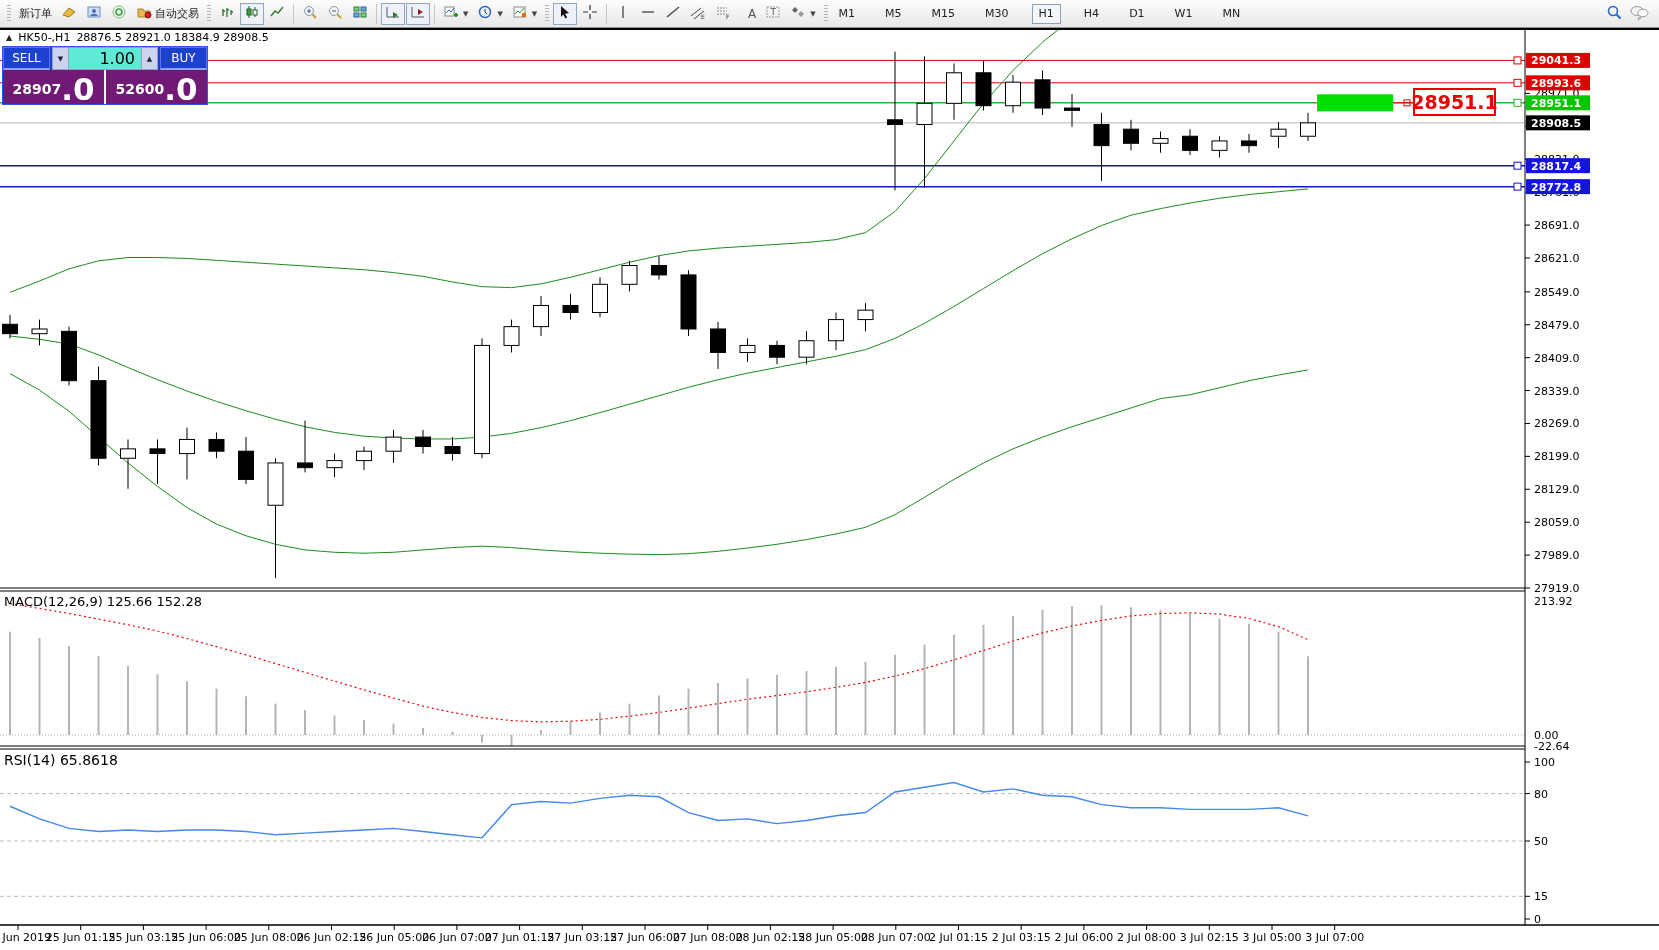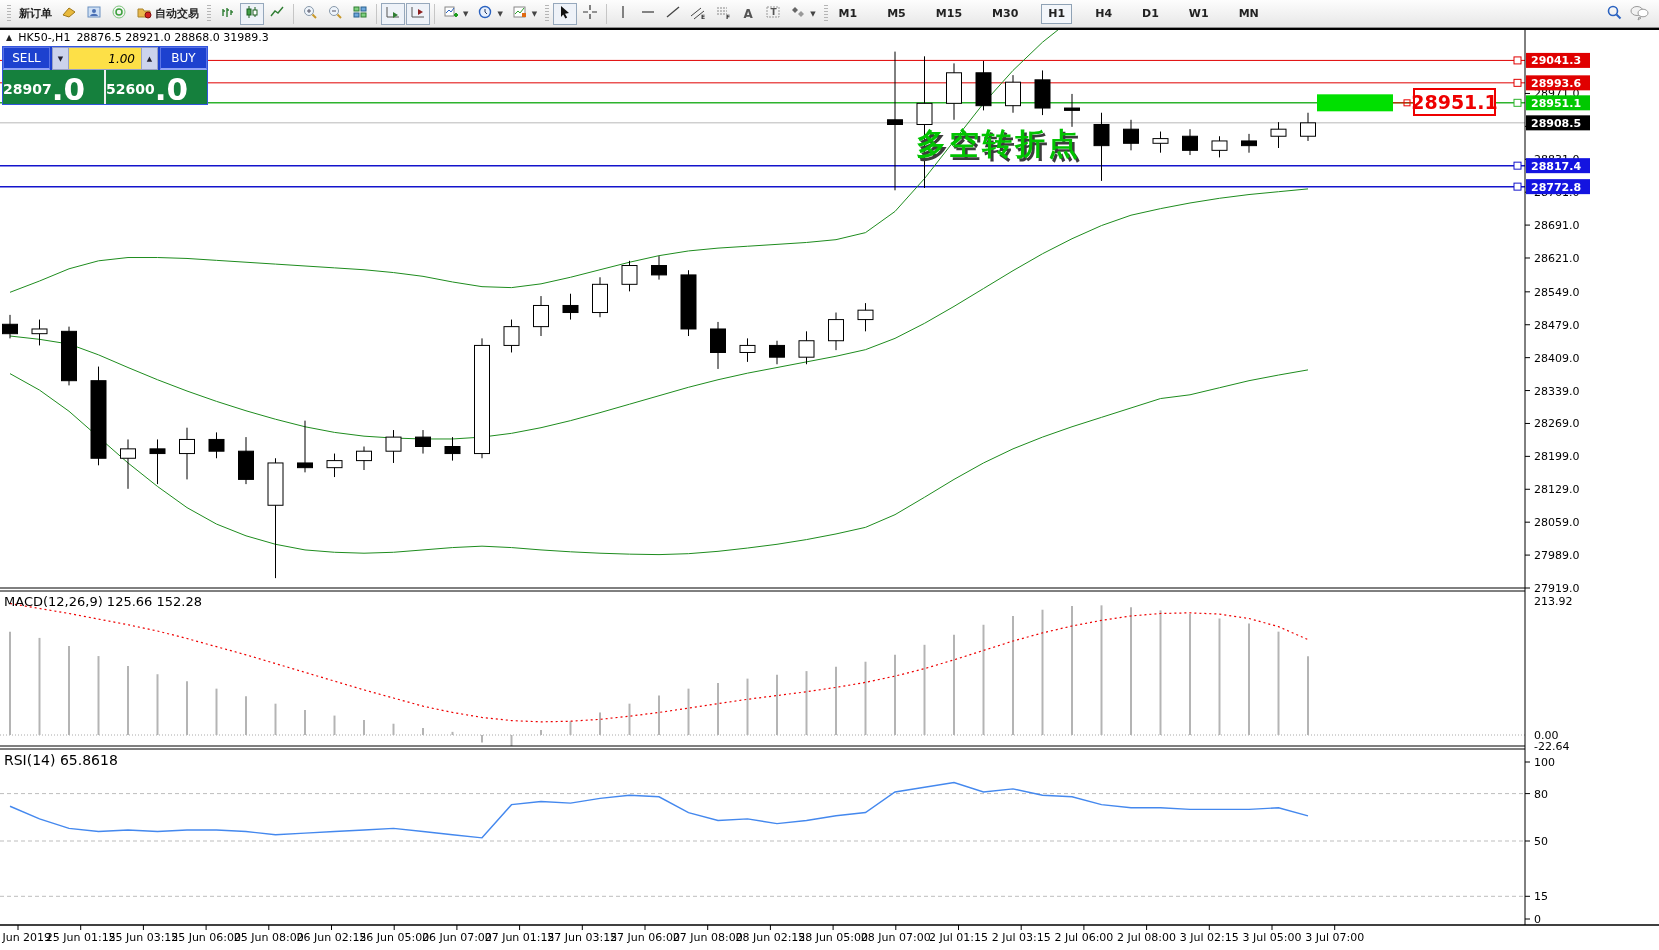--- a/index.html
+++ b/index.html
@@ -5,23 +5,23 @@
   html,body{margin:0;padding:0;background:#fff;}
   #app{position:relative;width:1659px;height:950px;overflow:hidden;background:#fff;
        font-family:"DejaVu Sans","Liberation Sans",sans-serif;font-size:11px;color:#000;}
   
   .toolbar{position:relative;z-index:6;height:27px;display:flex;align-items:center;
            padding:0 4px;gap:1px;background:linear-gradient(#fdfdfd,#e7e7e7);
            border-bottom:1px solid #8f8f8f;}
   .grip{width:4px;height:18px;margin:0 3px;
         background:repeating-linear-gradient(#b5b5b5 0 1px,transparent 1px 3px);}
   .sep{width:1px;height:20px;background:#c6c6c6;margin:0 3px;}
-  .tbtn{height:22px;min-width:24px;display:flex;align-items:center;justify-content:center;
+  .tbtn{height:22px;min-width:24px;display:flex;align-items:center;justify-content:flex-end;
         gap:3px;padding:0 3px;background:transparent;border:1px solid transparent;
-        font-size:11px;color:#222;box-sizing:border-box;font-weight:bold;}
+        font-size:11px;color:#222;box-sizing:border-box;}
   .tbtn.pressed{background:#eef2f8;border:1px solid #96a8bc;}
   .caret{font-size:7px;color:#444;margin-left:1px;}
   .tf{padding:0 6px;height:20px;min-width:26px;}
   .tf.active{border:1px solid #8fa2b5;background:#f3f6fa;}
   .tb-right{margin-left:auto;display:flex;align-items:center;gap:6px;padding-right:6px;}
   .glyph{font-size:12px;color:#555;}
   
   .overlay{position:absolute;z-index:3;}
   .symbol-line{left:6px;top:31px;font-size:11px;color:#000;display:flex;gap:6px;align-items:center;}
   .symbol-line .tri{font-size:8px;color:#222;}
@@ -34,26 +34,26 @@
                  display:flex;align-items:center;justify-content:center;z-index:4;}
   
   .trade-panel{left:2px;top:46px;width:206px;z-index:5;background:#1d41cf;
                border:1px solid #3355dd;box-sizing:border-box;}
   .tp-row1{display:flex;height:23px;align-items:stretch;}
   .pbtn{flex:0 0 47px;background:#1d41cf;border:1px solid #5a73e6;border-bottom:2px solid #8ea1f5;
         color:#fff;font-size:12px;display:flex;align-items:center;justify-content:center;box-sizing:border-box;}
   .vol-wrap{flex:1;display:flex;align-items:stretch;margin:0 2px;}
   .spin{flex:0 0 17px;background:#ccd3ec;border:1px solid #97a0c4;color:#223;
         display:flex;align-items:center;justify-content:center;font-size:7px;box-sizing:border-box;}
-  .vol-field{flex:1;background:#fde047;border:1px solid #97a0c4;border-left:none;border-right:none;
-             color:#000;font-size:12px;display:flex;align-items:center;justify-content:flex-end;
-             padding-right:6px;box-sizing:border-box;font-style:italic;}
+  .vol-field{flex:1;background:#5eead4;border:1px solid #97a0c4;border-left:none;border-right:none;
+             color:#000;font-size:16px;display:flex;align-items:center;justify-content:flex-end;
+             padding-right:6px;box-sizing:border-box;}
   .tp-row2{display:flex;gap:2px;background:#f0f0f0;height:34px;}
-  .price-box{flex:1;background:#15803d;color:#fff;display:flex;align-items:flex-end;
-             justify-content:flex-start;padding-bottom:0;overflow:hidden;}
+  .price-box{flex:1;background:#701a75;color:#fff;display:flex;align-items:flex-end;
+             justify-content:center;padding-bottom:0;overflow:hidden;}
   .p-small{font-size:14px;font-weight:bold;line-height:30px;}
   .p-big{font-size:31px;font-weight:bold;line-height:30px;}
   svg text{font-family:"DejaVu Sans","Liberation Sans",sans-serif;}
   #chart-svg{position:absolute;left:0;top:0;z-index:1;}
 </style>
 </head>
 <body>
 
 <div id="app">
 
@@ -544,21 +544,21 @@
           <line x1="1272" x2="1272" y1="925" y2="930" stroke="#000"></line>
           <text x="1272" y="941" text-anchor="middle">3 Jul 05:00</text>
           <line x1="1334.7" x2="1334.7" y1="925" y2="930" stroke="#000"></line>
           <text x="1334.7" y="941" text-anchor="middle">3 Jul 07:00</text>
         </g>
       </svg></div>
 
   <div class="overlay symbol-line">
     <span class="tri">▲</span>
     <span>HK50-,H1</span>
-    <span>28876.5 28921.0 28868.0 31989.3</span>
+    <span>28876.5 28921.0 18384.9 28908.5</span>
   </div>
 
   <div class="overlay trade-panel">
     <div class="tp-row1">
       <div class="pbtn">SELL</div>
       <div class="vol-wrap">
         <div class="spin">▼</div>
         <div class="vol-field">1.00</div>
         <div class="spin">▲</div>
       </div>
@@ -569,17 +569,16 @@
         <span class="p-small">28907</span>
         <span class="p-big">.0</span>
       </div>
       <div class="price-box">
         <span class="p-small">52600</span>
         <span class="p-big">.0</span>
       </div>
     </div>
   </div>
 
-  <div class="overlay annotation">多空转折点</div>
   <div class="overlay price-callout">28951.1</div>
   <div class="overlay macd-label">MACD(12,26,9) 125.66 152.28</div>
   <div class="overlay rsi-label">RSI(14) 65.8618</div>
 </div>
 
 </body></html>

